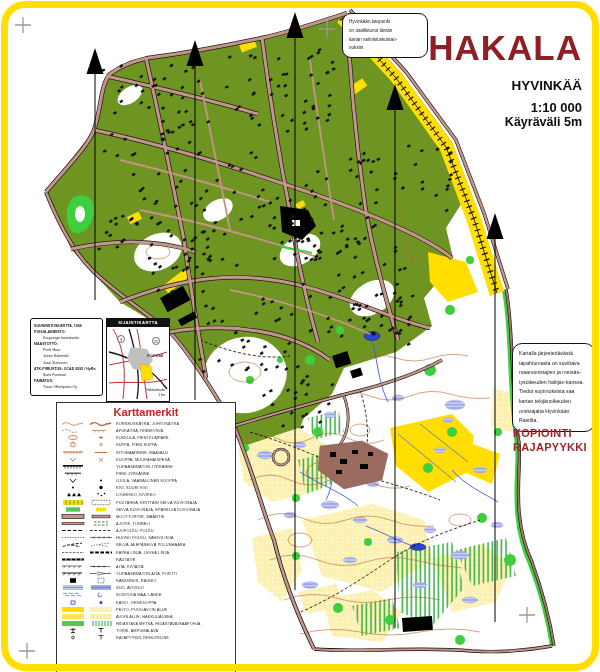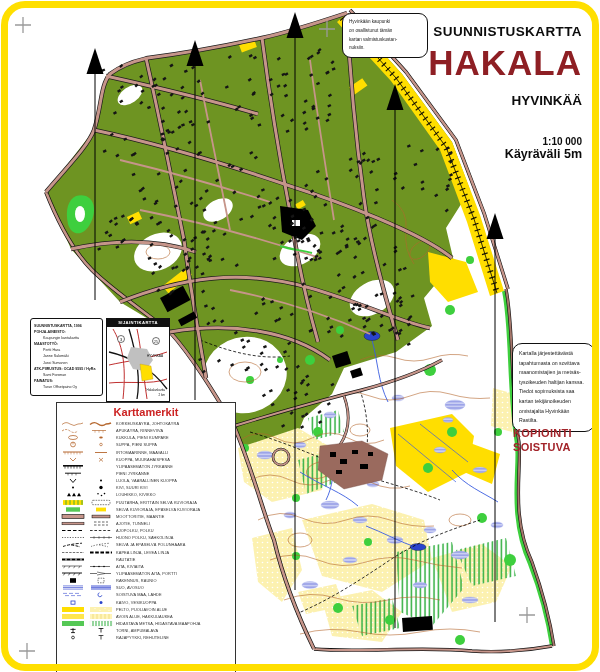--- a/index.html
+++ b/index.html
@@ -6,21 +6,21 @@
   body{font-family:"Liberation Sans", sans-serif;}
   #stage{position:relative;width:600px;height:672px;background:#fff;overflow:hidden;}
   .abs{position:absolute;}
   .frame{inset:1px;border:7px solid var(--frame-yellow,#FFDF00);border-radius:24px;pointer-events:none;z-index:40;}
   #map-svg{left:0;top:0;width:600px;height:672px;z-index:10;}
 
   .titleblock{right:18px;top:24px;text-align:right;z-index:30;color:#0c0c0c;}
   .t-kind{font-size:13.5px;font-weight:bold;letter-spacing:.4px;}
   .t-name{font-size:35px;font-weight:bold;letter-spacing:1px;color:var(--dark-red,#8E1F24);margin-top:4px;}
   .t-city{font-size:13.5px;font-weight:bold;margin-top:10px;}
-  .t-scale{font-size:10px;font-weight:bold;margin-top:28px;}
+  .t-scale{font-size:13px;font-weight:bold;margin-top:7px;}
   .t-interval{font-size:12.5px;font-weight:bold;margin-top:0;}
 
   .notebox{left:342px;top:13px;width:86px;height:45px;border:1px solid #111;border-radius:9px;background:#fff;padding:4px 6px;font-size:4.6px;line-height:8.8px;color:#222;z-index:30;box-sizing:border-box;}
 
   .creditsbox{left:30px;top:318px;width:73px;height:78px;border:1px solid #111;border-radius:3px;background:#fff;padding:4px 3px;font-size:3.6px;line-height:6.1px;color:#222;z-index:30;box-sizing:border-box;}
   .credit-head{font-weight:bold;}
   .credit-ind{padding-left:9px;}
 
   .locatorbox{left:106px;top:318px;width:64px;height:84px;border:1px solid #111;background:#fff;z-index:30;box-sizing:border-box;}
   .locator-head{background:#111;color:#fff;font-size:4.2px;font-weight:bold;text-align:center;height:8px;line-height:8px;letter-spacing:.4px;}
@@ -655,21 +655,20 @@
         <path d="M15,25 H31 M23,17 V33" stroke="#9a9a9a" stroke-width="1.3" fill="none"></path>
         <path d="M319,29 H335 M327,21 V37" stroke="#9a9a9a" stroke-width="1.3" fill="none"></path>
         <path d="M19,651 H35 M27,643 V659" stroke="#9a9a9a" stroke-width="1.3" fill="none"></path>
         <path d="M519,615 H535 M527,607 V623" stroke="#9a9a9a" stroke-width="1.3" fill="none"></path>
       </g>
   </svg>
 
   <div class="abs frame"></div>
 
   <div class="abs titleblock">
-    <div class="t-kind">SUUNNISTUSKARTTA</div>
     <div class="t-name">HAKALA</div>
     <div class="t-city">HYVINKÄÄ</div>
     <div class="t-scale">1:10 000</div>
     <div class="t-interval">Käyräväli 5m</div>
   </div>
 
   <div class="abs notebox">
     <div id="top-note-lines">
         <div>Hyvinkään kaupunki</div>
         <div>on osallistunut tämän</div>
@@ -1157,17 +1156,17 @@
         <div>Tiedot sopimuksista saa</div>
         <div>kartan tekijänoikeuden</div>
         <div>omistajalta Hyvinkään</div>
         <div>Rastilta.</div>
       </div>
   </div>
 
   <div class="abs copynotice">
     <div id="copy-lines">
         <div>KOPIOINTI</div>
-        <div>SOISTUVA</div>
+        <div>RAJAPYYKKI</div>
       </div>
   </div>
 
 </div>
 
 </body></html>

